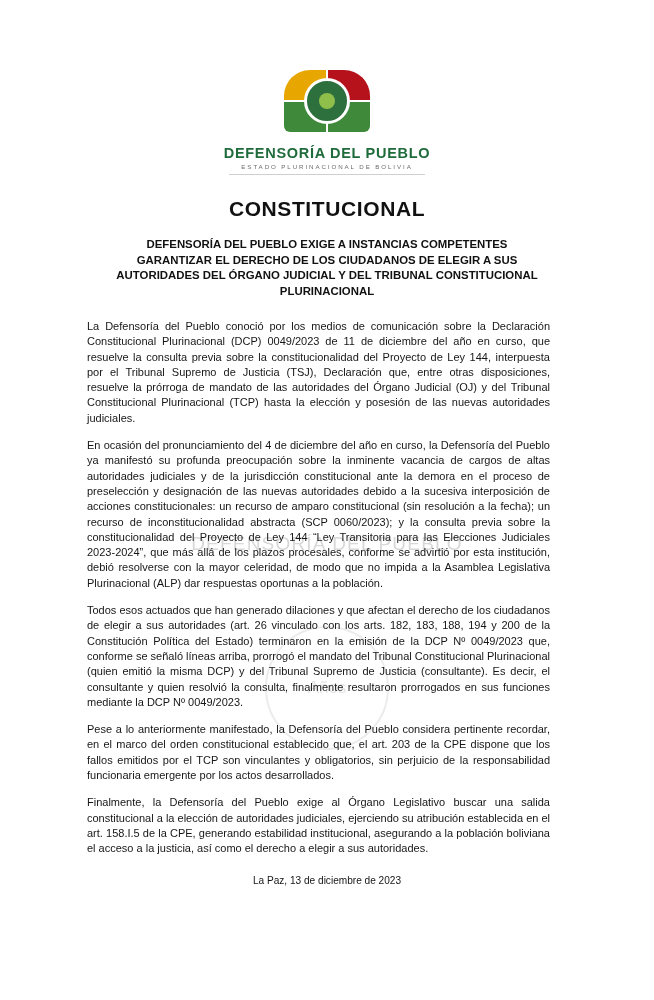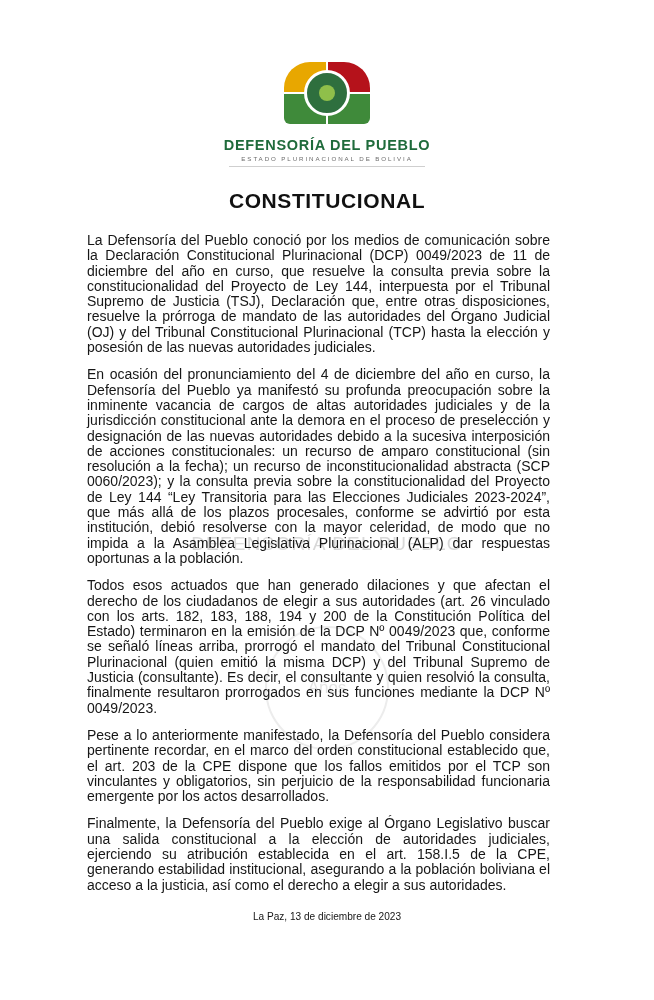--- a/index.html
+++ b/index.html
@@ -15,21 +15,21 @@
     position: relative;
     overflow: hidden;
   }
 
   .page {
     position: relative;
     width: 654px;
     height: 1000px;
     background: #ffffff;
     box-sizing: border-box;
-    padding: 0;
+    padding: 8px;
   }
 
   
   .header {
     padding-top: 62px;
     display: flex;
     flex-direction: column;
     align-items: center;
   }
 
@@ -125,21 +125,21 @@
 
   
   .body-text {
     margin: 20px auto 0;
     width: 480px;
     position: relative;
     z-index: 2;
   }
   .body-text p {
     margin: 0 17px 12px 0;
-    font-size: 14px;
+    font-size: 11px;
     line-height: 15.3px;
     text-align: justify;
     color: #161616;
   }
   .body-text p:last-child { margin-bottom: 0; }
 
   .signoff {
     margin: 18px auto 0;
     width: 480px;
     text-align: center;
@@ -194,20 +194,21 @@
         <div class="logo-circle"></div>
       </div>
     </div>
     <div class="logo-title">DEFENSORÍA DEL PUEBLO</div>
     <div class="logo-subtitle">ESTADO PLURINACIONAL DE BOLIVIA</div>
     <div class="logo-rule"></div>
   </div>
 
   <div class="doc-title">CONSTITUCIONAL</div>
 
+  <div class="subtitle">DEFENSORÍA DEL PUEBLO EXIGE A INSTANCIAS COMPETENTES GARANTIZAR EL DERECHO DE LOS CIUDADANOS DE ELEGIR A SUS AUTORIDADES DEL ÓRGANO JUDICIAL Y DEL TRIBUNAL CONSTITUCIONAL PLURINACIONAL</div>
 
   <div class="watermark-text">DEFENSORÍA DEL PUEBLO</div>
   <div class="watermark-seal">Años</div>
 
   <div class="body-text">
     <p>La Defensoría del Pueblo conoció por los medios de comunicación sobre la Declaración Constitucional Plurinacional (DCP) 0049/2023 de 11 de diciembre del año en curso, que resuelve la consulta previa sobre la constitucionalidad del Proyecto de Ley 144, interpuesta por el Tribunal Supremo de Justicia (TSJ), Declaración que, entre otras disposiciones, resuelve la prórroga de mandato de las autoridades del Órgano Judicial (OJ) y del Tribunal Constitucional Plurinacional (TCP) hasta la elección y posesión de las nuevas autoridades judiciales.</p>
     <p>En ocasión del pronunciamiento del 4 de diciembre del año en curso, la Defensoría del Pueblo ya manifestó su profunda preocupación sobre la inminente vacancia de cargos de altas autoridades judiciales y de la jurisdicción constitucional ante la demora en el proceso de preselección y designación de las nuevas autoridades debido a la sucesiva interposición de acciones constitucionales: un recurso de amparo constitucional (sin resolución a la fecha); un recurso de inconstitucionalidad abstracta (SCP 0060/2023); y la consulta previa sobre la constitucionalidad del Proyecto de Ley 144 “Ley Transitoria para las Elecciones Judiciales 2023-2024”, que más allá de los plazos procesales, conforme se advirtió por esta institución, debió resolverse con la mayor celeridad, de modo que no impida a la Asamblea Legislativa Plurinacional (ALP) dar respuestas oportunas a la población.</p>
     <p>Todos esos actuados que han generado dilaciones y que afectan el derecho de los ciudadanos de elegir a sus autoridades (art. 26 vinculado con los arts. 182, 183, 188, 194 y 200 de la Constitución Política del Estado) terminaron en la emisión de la DCP Nº 0049/2023 que, conforme se señaló líneas arriba, prorrogó el mandato del Tribunal Constitucional Plurinacional (quien emitió la misma DCP) y del Tribunal Supremo de Justicia (consultante). Es decir, el consultante y quien resolvió la consulta, finalmente resultaron prorrogados en sus funciones mediante la DCP Nº 0049/2023.</p>
     <p>Pese a lo anteriormente manifestado, la Defensoría del Pueblo considera pertinente recordar, en el marco del orden constitucional establecido que, el art. 203 de la CPE dispone que los fallos emitidos por el TCP son vinculantes y obligatorios, sin perjuicio de la responsabilidad funcionaria emergente por los actos desarrollados.</p>
     <p>Finalmente, la Defensoría del Pueblo exige al Órgano Legislativo buscar una salida constitucional a la elección de autoridades judiciales, ejerciendo su atribución establecida en el art. 158.I.5 de la CPE, generando estabilidad institucional, asegurando a la población boliviana el acceso a la justicia, así como el derecho a elegir a sus autoridades.</p>

